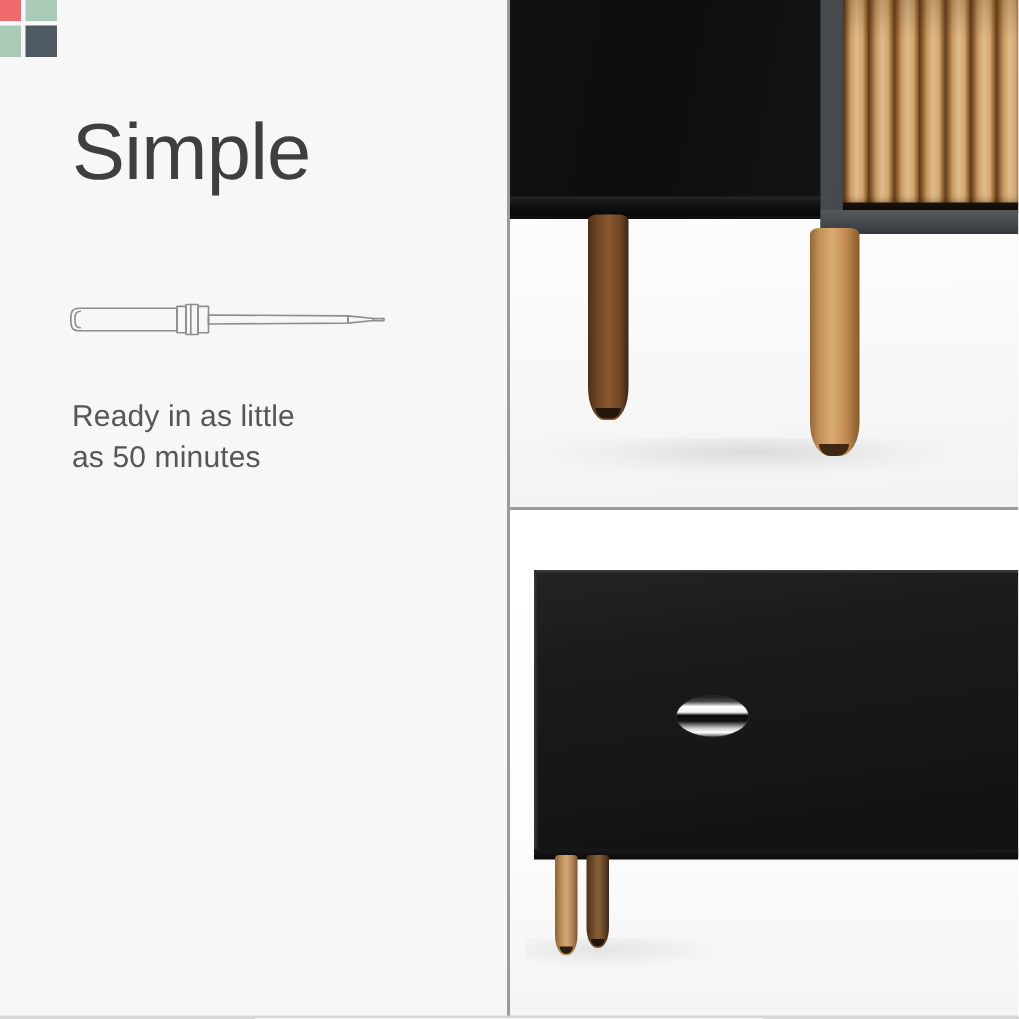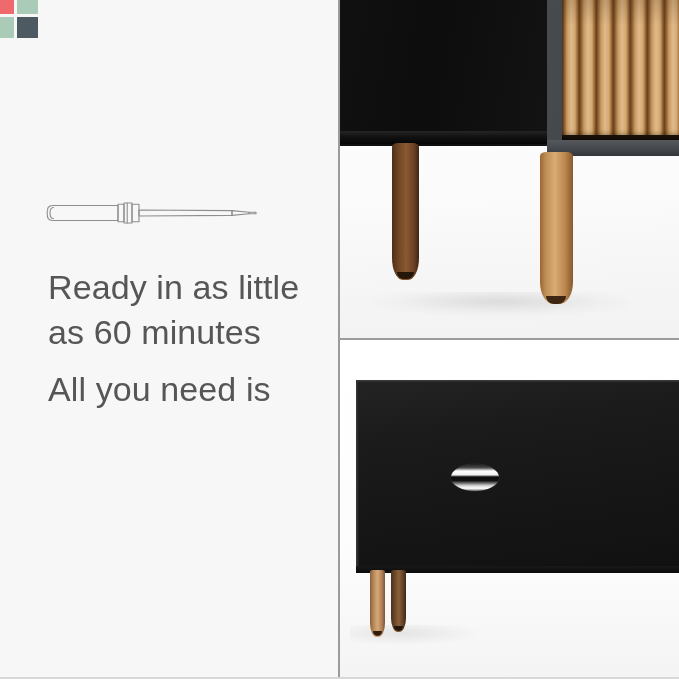--- a/index.html
+++ b/index.html
@@ -66,21 +66,21 @@
     width: 216px;
     height: 44px;
   }
   .screwdriver-icon svg { display: block; width: 100%; height: 100%; }
 
   
   .body-copy {
     position: absolute;
     left: 48px;
     color: #565656;
-    font-size: 34px;
+    font-size: 20px;
     line-height: 1.33;
     font-weight: 400;
     letter-spacing: 0.1px;
   }
   .body-copy-1 { top: 265px; width: 286px; }
   .body-copy-2 { top: 367px; width: 286px; }
   .copy-line { display: block; white-space: nowrap; }
 
   
   .divider-vertical {
@@ -309,20 +309,21 @@
   <div class="left-panel">
 
     <div class="logo">
       <div class="logo-square" style="background: rgb(239, 106, 109);"></div>
       <div class="logo-square" style="background: rgb(169, 203, 183);"></div>
       <div class="logo-square" style="background: rgb(169, 203, 183);"></div>
       <div class="logo-square" style="background: rgb(78, 90, 97);"></div>
     </div>
 
     <h1 class="headline">
+      <span class="headline-line">Simple</span>
     </h1>
 
     <div class="screwdriver-icon">
       <svg viewBox="0 0 216 44" xmlns="http://www.w3.org/2000/svg" fill="none" stroke="#8e8e8e" stroke-width="1.1" stroke-linecap="round" stroke-linejoin="round">
 
         <path d="M9 14.5 C4 14.5 3.2 17 3.2 22 C3.2 27 4 29.5 9 29.5 L74 29.5 L74 14.5 Z"></path>
 
         <path d="M9.5 16.5 C6.5 16.5 6 18.5 6 22 C6 25.5 6.5 27.5 9.5 27.5"></path>
 
         <path d="M74 13.2 L80 13.2 L80 30.8 L74 30.8 Z"></path>
@@ -332,25 +333,24 @@
 
         <path d="M95 19 L188 19.6 L188 24.4 L95 25 Z"></path>
 
         <path d="M188 19.6 L205 21.3 L212 21.3 L212 22.7 L205 22.7 L188 24.4 Z"></path>
         <line x1="205" y1="21.3" x2="205" y2="22.7"></line>
       </svg>
     </div>
 
     <div class="body-copy body-copy-1">
       <span class="copy-line">Ready in as little</span>
-      <span class="copy-line">as 60 minutes</span>
+      <span class="copy-line">as 50 minutes</span>
     </div>
 
     <div class="body-copy body-copy-2">
-      <span class="copy-line">All you need is</span>
     </div>
   </div>
 
   <div class="photo-panel photo-top">
     <div class="cab-black-body"></div>
     <div class="cab-black-lip"></div>
     <div class="cab-gray-frame"></div>
     <div class="cab-slat-panel"></div>
     <div class="cab-slat-shadowtop"></div>
     <div class="cab-slat-base"></div>

